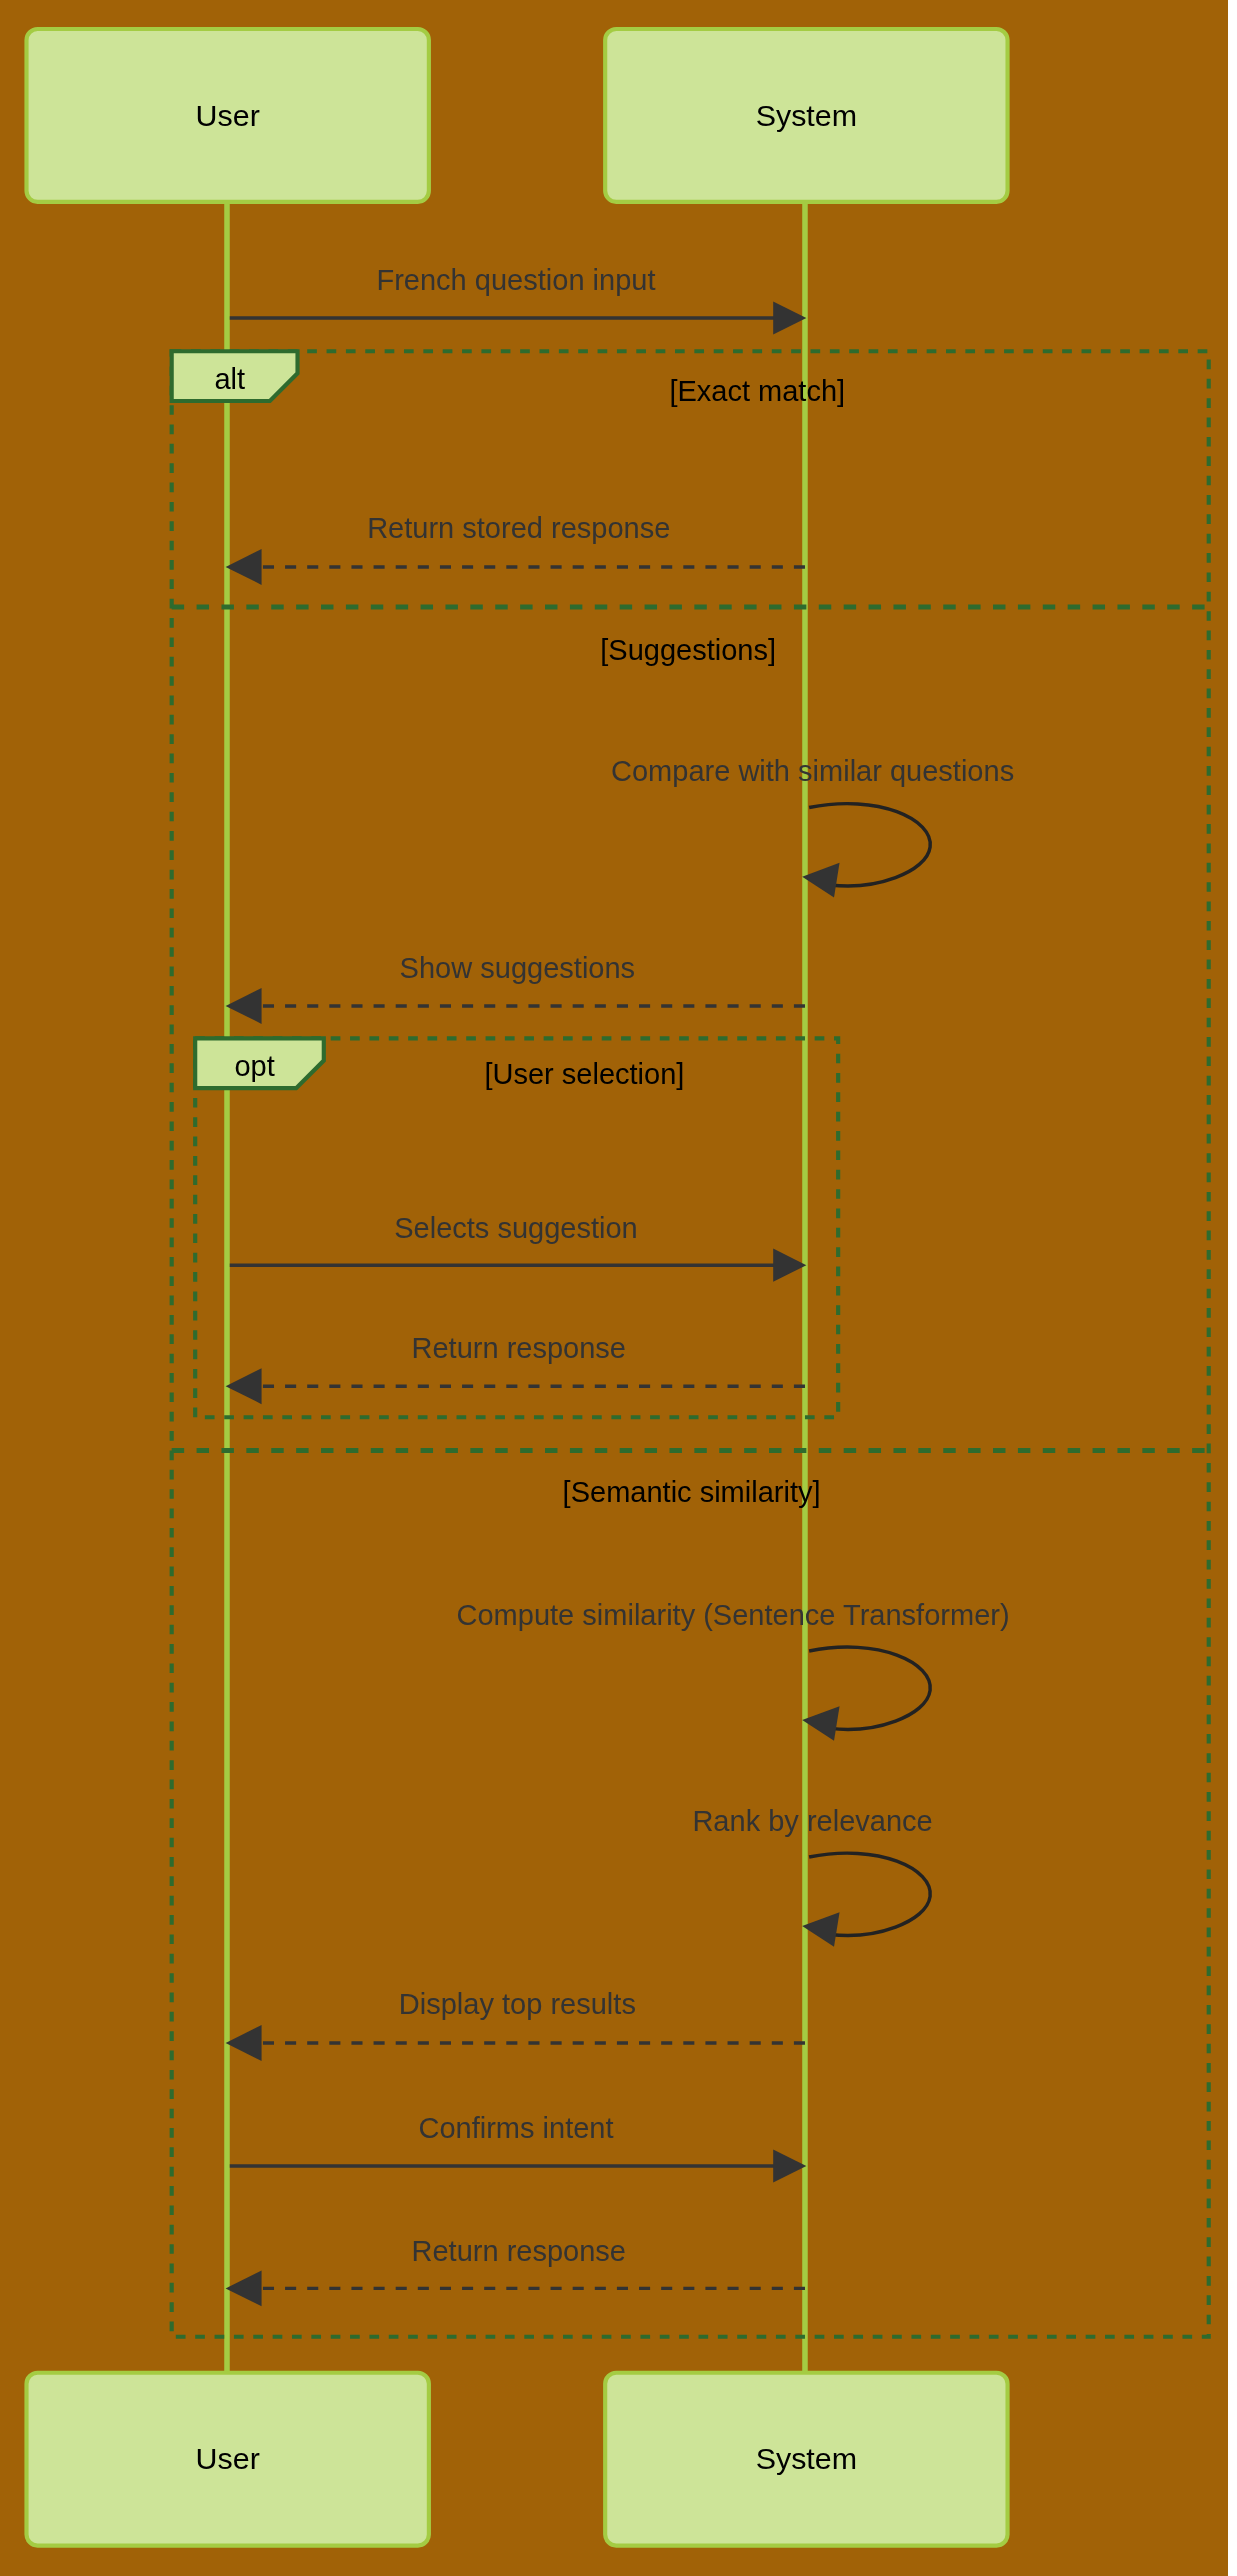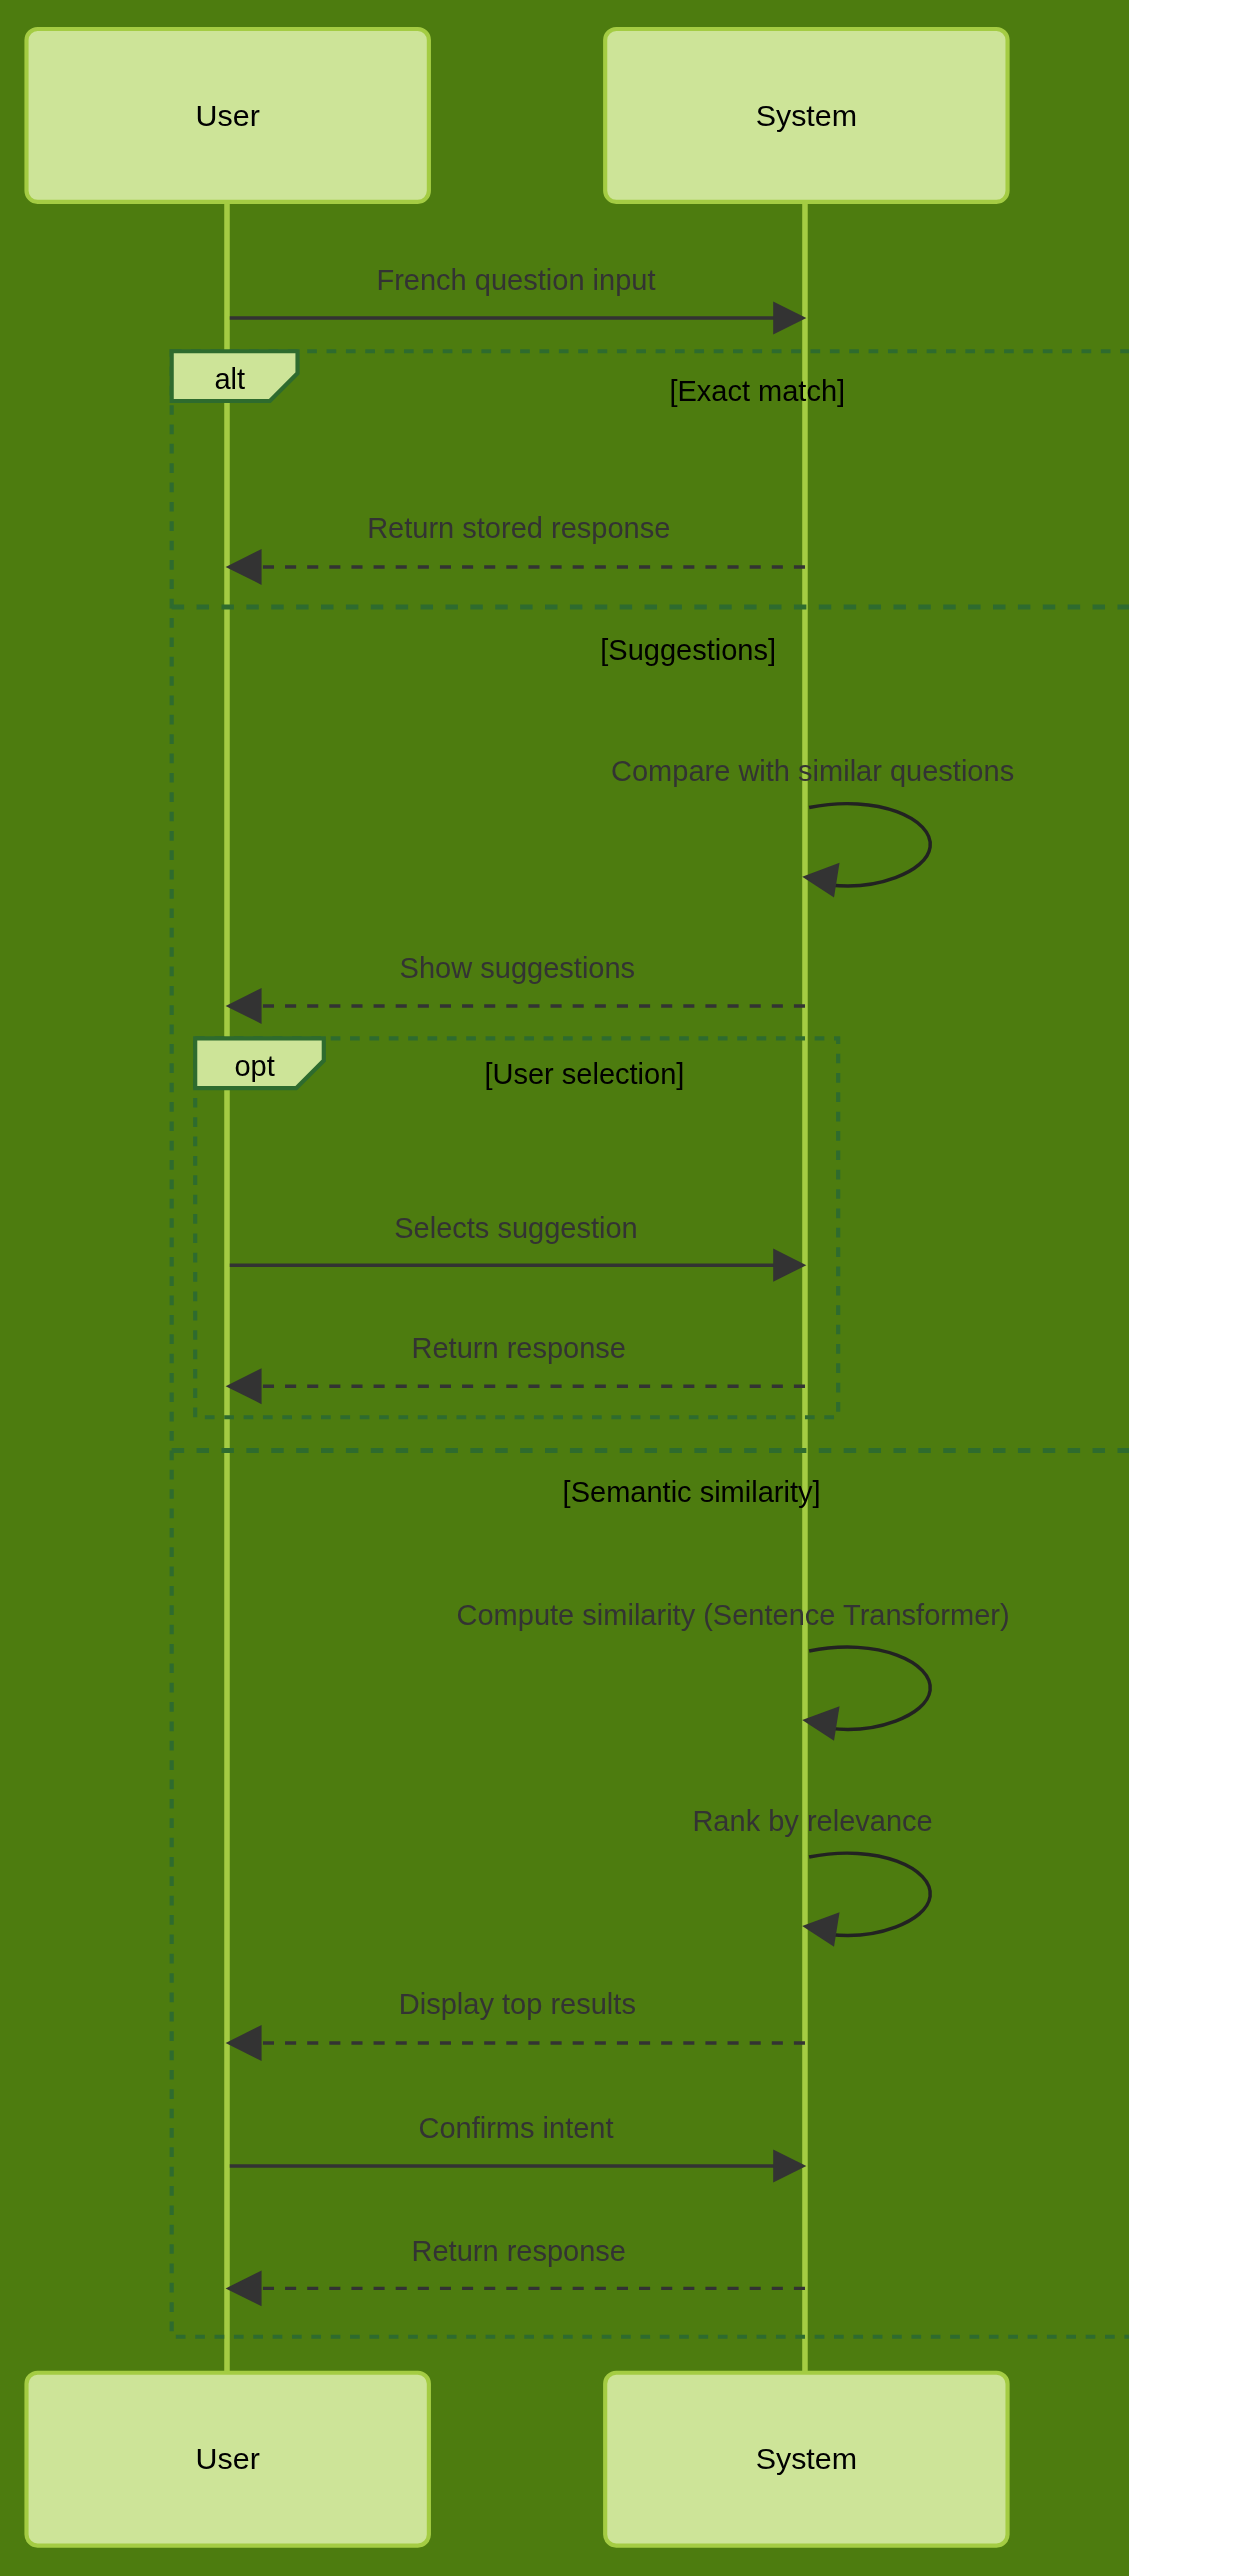--- a/index.html
+++ b/index.html
@@ -6,23 +6,23 @@
   html, body {
     margin: 0;
     padding: 0;
     background: #ffffff;
   }
   body {
     font-family: "Liberation Sans", sans-serif;
   }
   #diagram-root {
     position: relative;
-    width: 1129px;
+    width: 1228px;
     height: 2576px;
-    background: #4d7c0f;
+    background: #a16207;
     overflow: hidden;
   }
   svg#seq-svg {
     display: block;
     width: 1238px;
     height: 2576px;
   }
   .participant-box-rect {
     fill: #cde498;
     stroke: #a4cc43;

